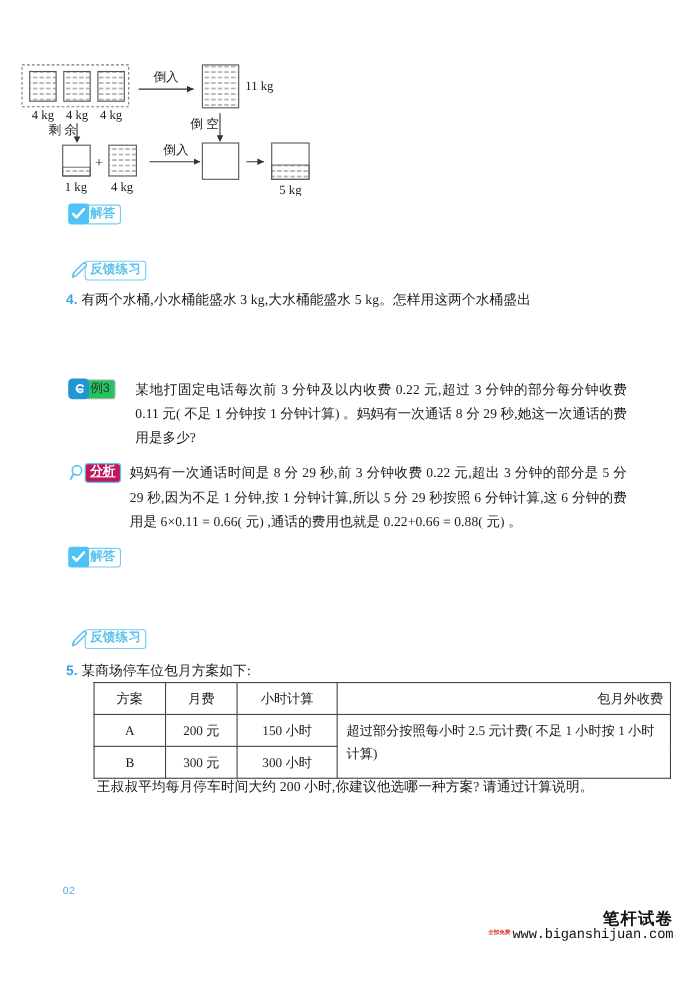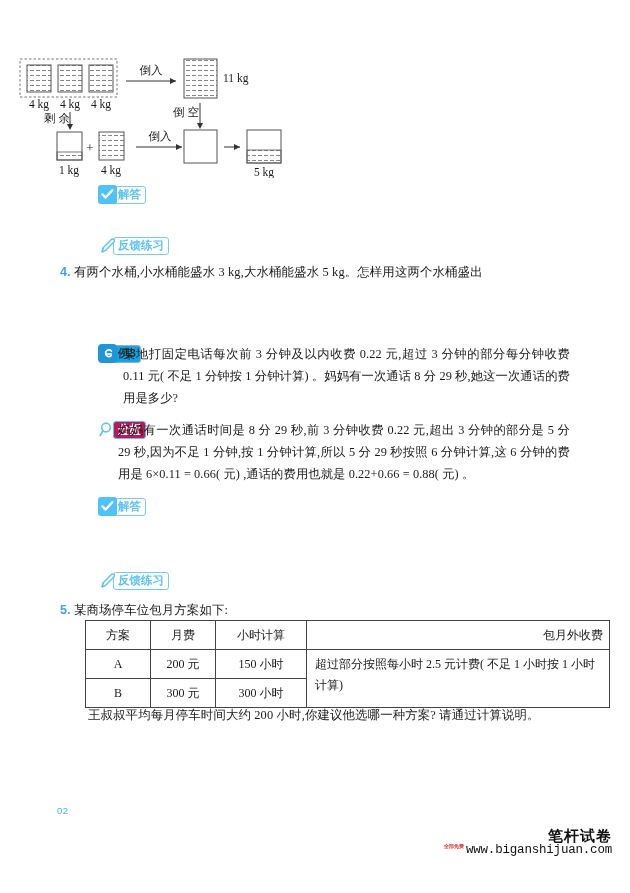--- a/index.html
+++ b/index.html
@@ -23,21 +23,21 @@
 
   
   .diagram {
     position: absolute;
     left: 0; top: 48px;
     width: 630px; height: 130px;
   }
   .diagram svg { display: block; }
 
   
-  .badge-row { position: absolute; display: flex; align-items: flex-end; margin-left: 36px; }
+  .badge-row { position: absolute; display: flex; align-items: flex-end; }
   .badge-icon {
     width: 19px; height: 19px;
     border-radius: 3px;
     display: inline-flex;
     align-items: center;
     justify-content: center;
     flex: 0 0 auto;
     position: relative;
     z-index: 2;
   }
@@ -59,22 +59,22 @@
   }
   .badge-label.solid {
     color: #ffffff;
     background: #be185d;
     border-color: #5cc4ef;
     text-decoration: underline;
   }
   .badge-label.gray {
     color: #333;
     border-color: #aaaaaa;
-    background: #0ea5e9;
-    font-weight: 700;
+    background: #22c55e;
+    font-weight: 400;
   }
 
   
   .qline {
     position: absolute;
     font-size: 12.4px;
     line-height: 21px;
     color: #1a1a1a;
     letter-spacing: 0.15px;
   }
@@ -133,21 +133,21 @@
   .logo-cn {
     font-family: "Liberation Sans", sans-serif;
     font-weight: 700;
     font-size: 15px;
     color: #111;
     letter-spacing: 1px;
     display: block;
   }
   .logo-sub {
     display: flex;
-    align-items: flex-start;
+    align-items: center;
     justify-content: flex-end;
     gap: 2px;
     margin-top: 1px;
   }
   .logo-free {
     font-family: "Liberation Sans", sans-serif;
     font-size: 5px;
     color: #d33;
     font-weight: 700;
     line-height: 8px;

